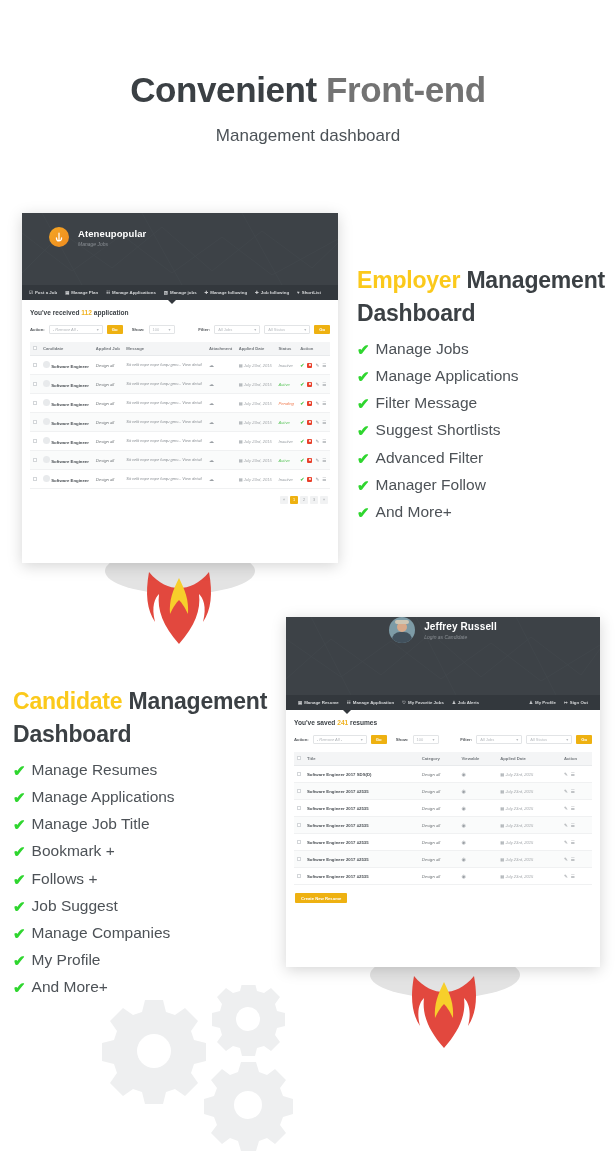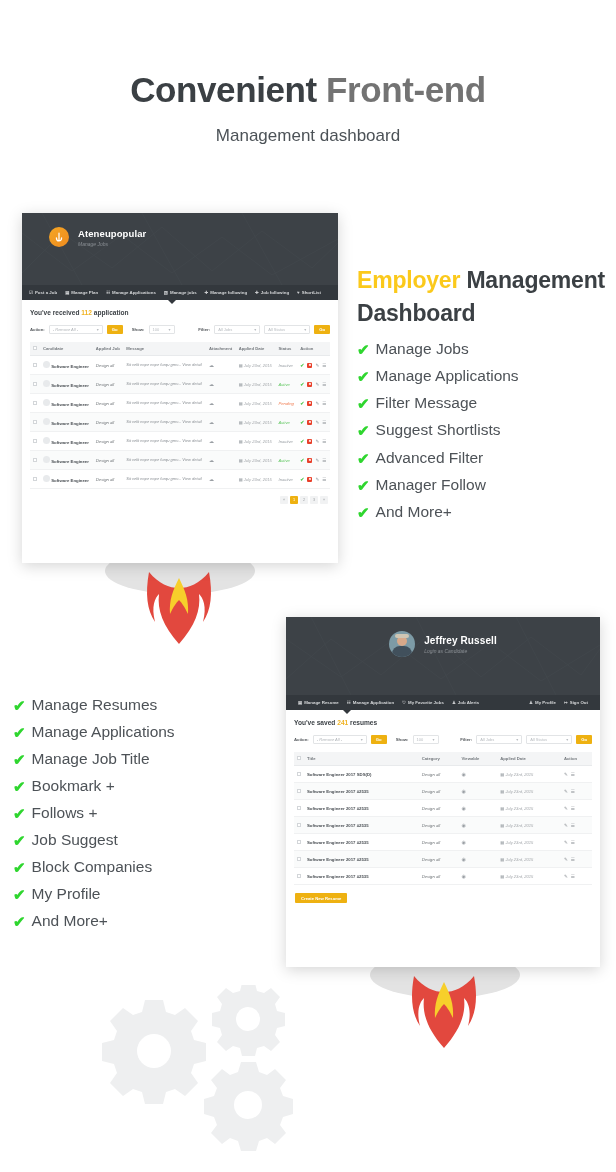--- a/index.html
+++ b/index.html
@@ -474,21 +474,21 @@
         <span class="lbl">Manager Follow</span>
       </li>
       <li>
         <span class="tick">✔</span>
         <span class="lbl">And More+</span>
       </li>
     </ul>
 </div>
 
 <div class="mock mock-candidate">
-  <div class="mock-header" style="height:78px; padding-top:14px;">
+  <div class="mock-header" style="height:78px; ">
     <svg class="facets" viewBox="0 0 314 78" preserveAspectRatio="none">
       <g stroke="#4a5055" stroke-width="0.8" fill="none">
         <path d="M0 62 L45 22 L95 58 L145 16 L195 60 L245 20 L295 58 L314 32"></path>
         <path d="M0 22 L55 60 L105 24 L155 62 L205 26 L255 64 L314 28"></path>
         <path d="M25 0 L65 78 M130 0 L170 78 M230 0 L270 78"></path>
       </g>
     </svg>
     <div class="brandrow" style="justify-content:center;">
       <div class="avatar-c">
         <div class="body"></div>
@@ -665,20 +665,23 @@
             </td>
           </tr>
         </tbody>
     </table>
 
     <div class="createbtn">Create New Resume</div>
   </div>
 </div>
 
 <div class="tblock tb-candidate">
+  <div class="tb-title">
+    <span class="accent">Candidate</span><span> Management Dashboard</span>
+  </div>
   <ul class="flist" id="cand-feats">
       <li>
         <span class="tick">✔</span>
         <span class="lbl">Manage Resumes</span>
       </li>
       <li>
         <span class="tick">✔</span>
         <span class="lbl">Manage Applications</span>
       </li>
       <li>
@@ -692,21 +695,21 @@
       <li>
         <span class="tick">✔</span>
         <span class="lbl">Follows +</span>
       </li>
       <li>
         <span class="tick">✔</span>
         <span class="lbl">Job Suggest</span>
       </li>
       <li>
         <span class="tick">✔</span>
-        <span class="lbl">Block Companies</span>
+        <span class="lbl">Manage Companies</span>
       </li>
       <li>
         <span class="tick">✔</span>
         <span class="lbl">My Profile</span>
       </li>
       <li>
         <span class="tick">✔</span>
         <span class="lbl">And More+</span>
       </li>
     </ul>

